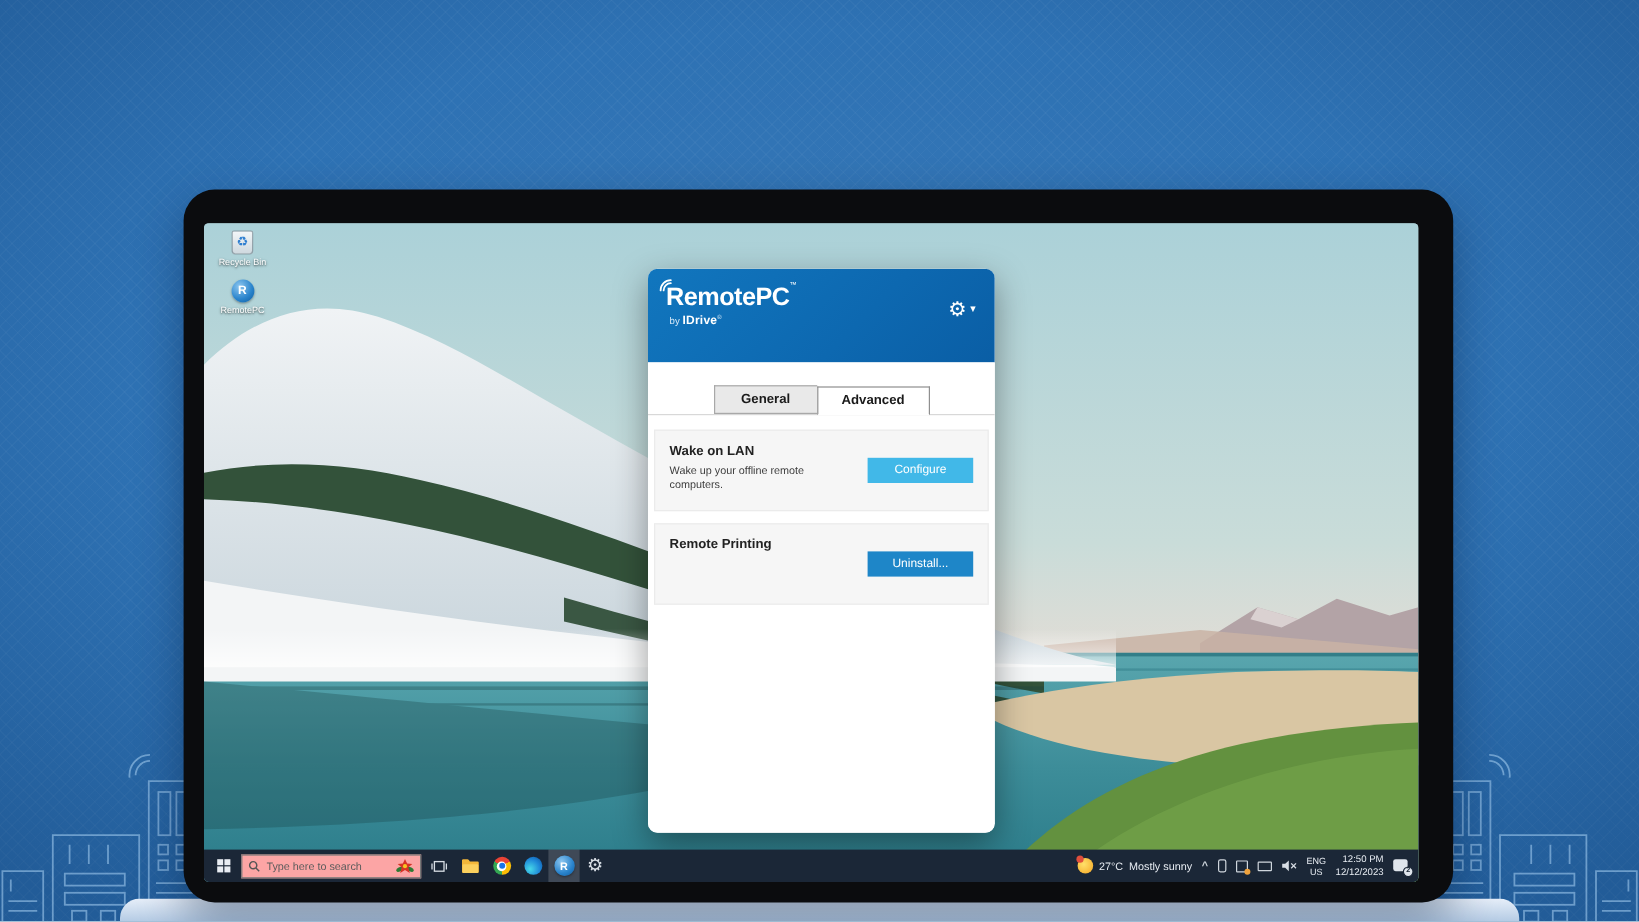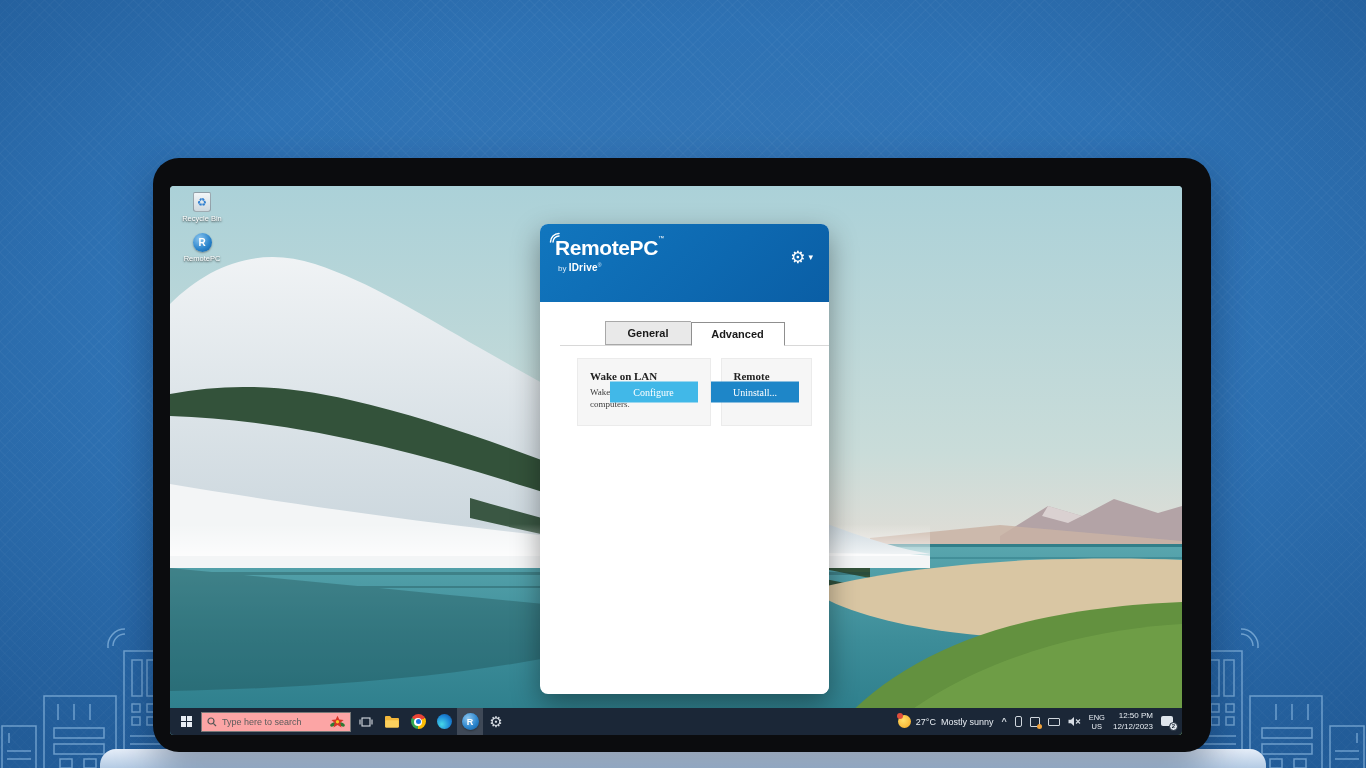--- a/index.html
+++ b/index.html
@@ -66,29 +66,29 @@
   .logo-arcs { position:absolute; left:-6px; top:-5px; }
   .logo-main { font-size:21px; font-weight:bold; letter-spacing:-0.4px; line-height:1; }
   .logo-tm { font-size:6px; vertical-align:top; position:relative; top:-2px; }
   .byline { margin-top:3px; padding-left:3px; font-size:8px; color:#d8eaf8; }
   .byline .company { font-size:10px; font-weight:bold; color:#fff; letter-spacing:0.2px; }
   .byline .reg { font-size:5px; vertical-align:top; }
   .gear-menu { display:flex; align-items:center; gap:3px; height:24px; margin-top:8px; cursor:pointer; }
   .gear-glyph { font-size:17px; color:#fff; line-height:1; }
   .caret-glyph { font-size:9px; color:#fff; }
 
-  .win-body { flex:1; background:#fff; display:flex; flex-direction:column;margin-left:20px; }
+  .win-body { flex:1; background:#fff; display:flex; flex-direction:column; }
   .tab-strip { margin-top:19px; display:flex; justify-content:center; align-items:flex-end;
      border-bottom:1px solid #d8d8d8; padding:0 14px; }
   .tab { height:24px; line-height:22px; text-align:center; font-size:11px; font-weight:bold; color:#1a1a1a; cursor:pointer; }
   .tab-inactive { width:86px; background:#e9e9e9; border:1px solid #a8a8a8; border-right:none; }
   .tab-active { width:94px; background:#fff; border:1px solid #8f8f8f; border-bottom:1px solid #fff;
      margin-bottom:-1px; position:relative; z-index:2; }
 
-  .cards { padding:12px 17px; display:flex; flex-direction:row; gap:10px;font-family:Liberation Serif, serif; }
+  .cards { padding:12px 5px; display:flex; flex-direction:column; gap:10px; }
   .card { position:relative; background:#f6f6f6; border:1px solid #ebebeb; padding:11px 12px; min-height:68px; }
   .card-title { font-size:11px; font-weight:bold; color:#222; margin-bottom:4px; }
   .card-desc { font-size:9px; color:#3d3d3d; line-height:1.38; max-width:128px; }
   .card-btn { position:absolute; right:12px; top:50%; transform:translateY(-50%);
      width:88px; height:21px; border:none; color:#fff; font-size:10px; font-family:inherit;
      display:flex; align-items:center; justify-content:center; cursor:pointer; }
   .btn-configure { background:#41b8e8; }
   .btn-uninstall { background:#1e86c8; }
 
   

